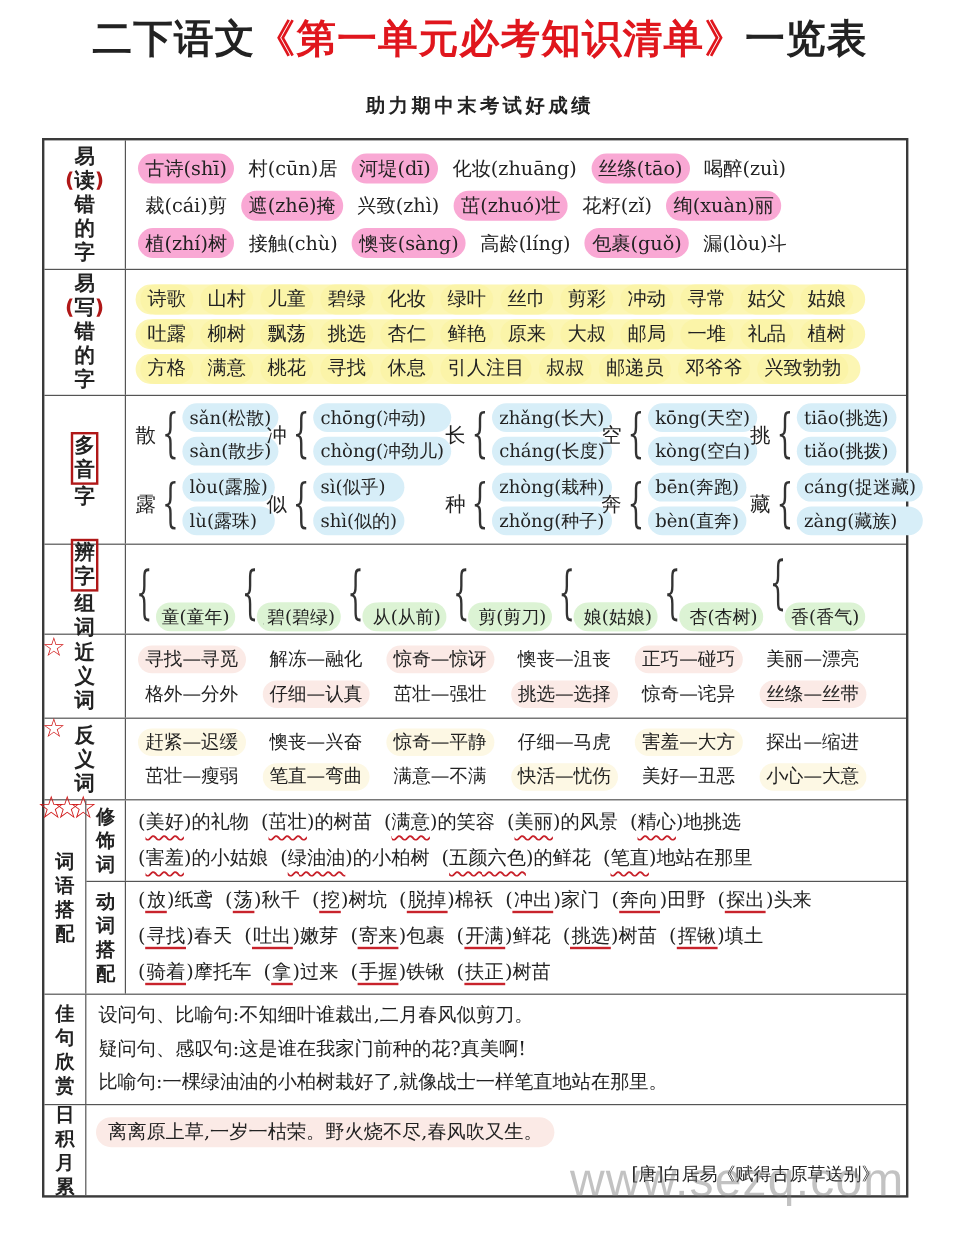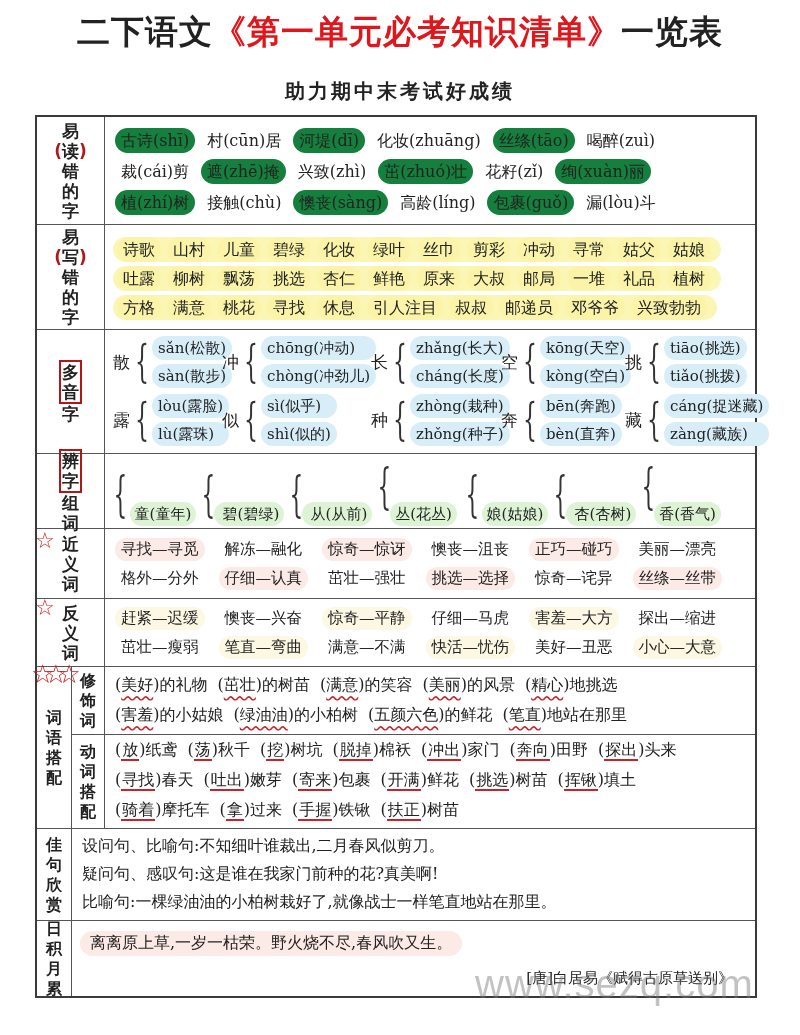--- a/index.html
+++ b/index.html
@@ -7,21 +7,21 @@
   body { font-family: "DejaVu Serif", "Liberation Serif", serif; color: #222; position: relative; }
 
   .title {
     position: absolute; top: 10px; left: 0; width: 800px; text-align: center;
     font-size: 33px; font-weight: bold; letter-spacing: 1px; white-space: nowrap;
     font-family: "DejaVu Sans", sans-serif;
   }
   .title .red { color: #e0161d; }
   .subtitle {
     position: absolute; top: 78px; left: 0; width: 800px; text-align: center;
-    font-size: 20px; font-weight: bold; letter-spacing: 3px;
+    font-size: 16px; font-weight: bold; letter-spacing: 3px;
     font-family: "DejaVu Sans", sans-serif;
   }
 
   .table {
     position: absolute; left: 35px; top: 115px; width: 722px; height: 883px;
     border: 2px solid #3a3a3a;
   }
   .row { position: absolute; left: 0; width: 718px; border-bottom: 1.5px solid #555; }
   .row.last { border-bottom: none; }
   .label {
@@ -29,21 +29,21 @@
     border-right: 1.5px solid #555;
     display: flex; flex-direction: column; align-items: center; justify-content: center;
     font-family: "DejaVu Sans", sans-serif; font-size: 17px; font-weight: bold; line-height: 20px;
   }
   .label.narrow { width: 35px; font-size: 16px; }
   .content { position: absolute; left: 68px; right: 0; top: 0; bottom: 0; }
   .content.wide { left: 35px; }
 
   .line { position: absolute; left: 10px; white-space: nowrap; font-size: 16px; }
   .chip { display: inline-block; padding: 0 6px; margin-right: 6px; border-radius: 13px; height: 25px; line-height: 25px; }
-  .chip.pink { background: #15803d; }
+  .chip.pink { background: #f9a8d4; }
   .chip.yellow { background: #fbf4a8; font-family: Liberation Serif, serif; }
   .chip.plain { background: transparent; }
 
   
   .poly { position: absolute; display: flex; align-items: center; }
   .poly .ch { font-size: 17px; margin-right: 2px; }
   .poly .brace { font-size: 44px; line-height: 44px; color: #333; font-weight: 100; transform: scaleX(0.5); margin: 0 -4px; }
   .poly .opts { display: flex; flex-direction: column; gap: 4px; }
   .poly .opt { background: #d7eef8; border-radius: 12px; padding: 0 6px; height: 24px; line-height: 24px; font-size: 15px; white-space: nowrap; }
 
@@ -239,20 +239,24 @@
         </div>
       <div class="disc" style="left:182px;top:8px">
           <span class="brace">{</span>
           <div class="opts">
             <span class="opt">从(从前)</span>
             <span class="opt">丛(花丛)</span>
           </div>
         </div>
       <div class="disc" style="left:270px;top:8px">
           <span class="brace">{</span>
+          <div class="opts">
+            <span class="opt">剪(剪刀)</span>
+            <span class="opt">箭(弓箭)</span>
+          </div>
         </div>
       <div class="disc" style="left:358px;top:8px">
           <span class="brace">{</span>
           <div class="opts">
             <span class="opt">娘(姑娘)</span>
             <span class="opt">狼(灰狼)</span>
           </div>
         </div>
       <div class="disc" style="left:446px;top:8px">
           <span class="brace">{</span>

